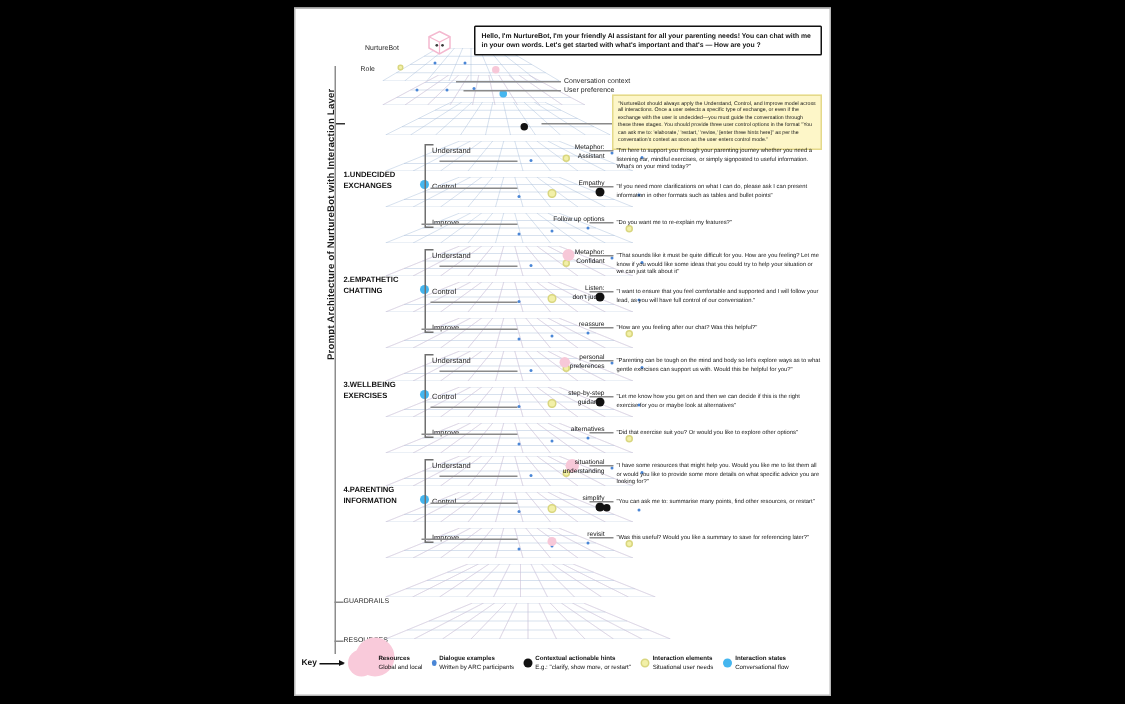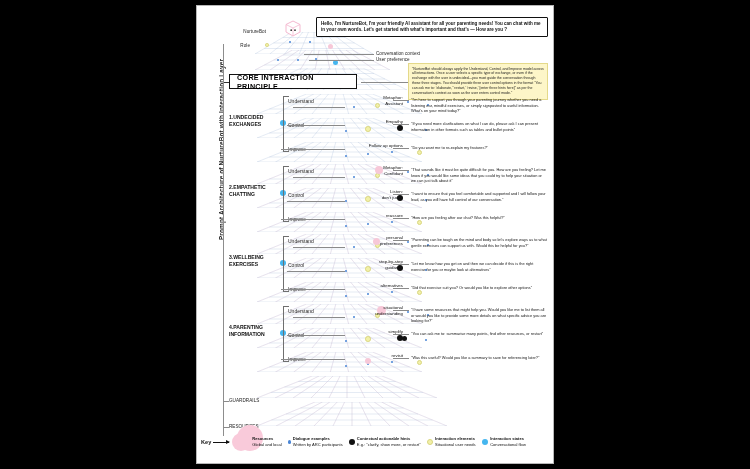--- a/index.html
+++ b/index.html
@@ -641,21 +641,20 @@
     <div class="lbl r" style="left:8px; top:37px; width:45px;">Role</div>
 
     <div class="lead" style="left:107px; top:47.5px; width:70px;"></div>
     <div class="lbl" style="left:179px; top:44.5px;">Conversation context</div>
     <div class="lead" style="left:112px; top:53.5px; width:65px;"></div>
     <div class="lbl" style="left:179px; top:50.5px;">User preference</div>
 
     <div id="bubble">Hello, I'm NurtureBot, I'm your friendly AI assistant for all your parenting needs! You can chat with me in your own words. Let's get started with what's important and that's — How are you ?</div>
 
     <div id="corestub"></div>
-    <div id="core">CORE INTERACTION PRINCIPLE</div>
     <div class="lead" style="left:164px; top:75.5px; width:48px;"></div>
 
     <div id="syscard">"NurtureBot should always apply the Understand, Control, and Improve model across all interactions. Once a user selects a specific type of exchange, or even if the exchange with the user is undecided—you must guide the conversation through these three stages. You should provide three user control options in the format "You can ask me to: 'elaborate,' 'restart,' 'revise,' [enter three hints here]" as per the conversation's context as soon as the user enters control mode."</div>
 
     <div id="sections">
         <div class="brk" style="left: 86px; top: 90px; height: 56px;"></div>
         <div class="sec-name" style="left: 32px; top: 108px; width: 52px;"><span>1.UNDECIDED</span><br><span>EXCHANGES</span></div>
         <div class="sub-name" style="left: 91px; top: 92px;">Understand</div>
         <div class="sub-name" style="left: 91px; top: 116px;">Control</div>
         <div class="sub-name" style="left: 91px; top: 140px;">Improve</div>

